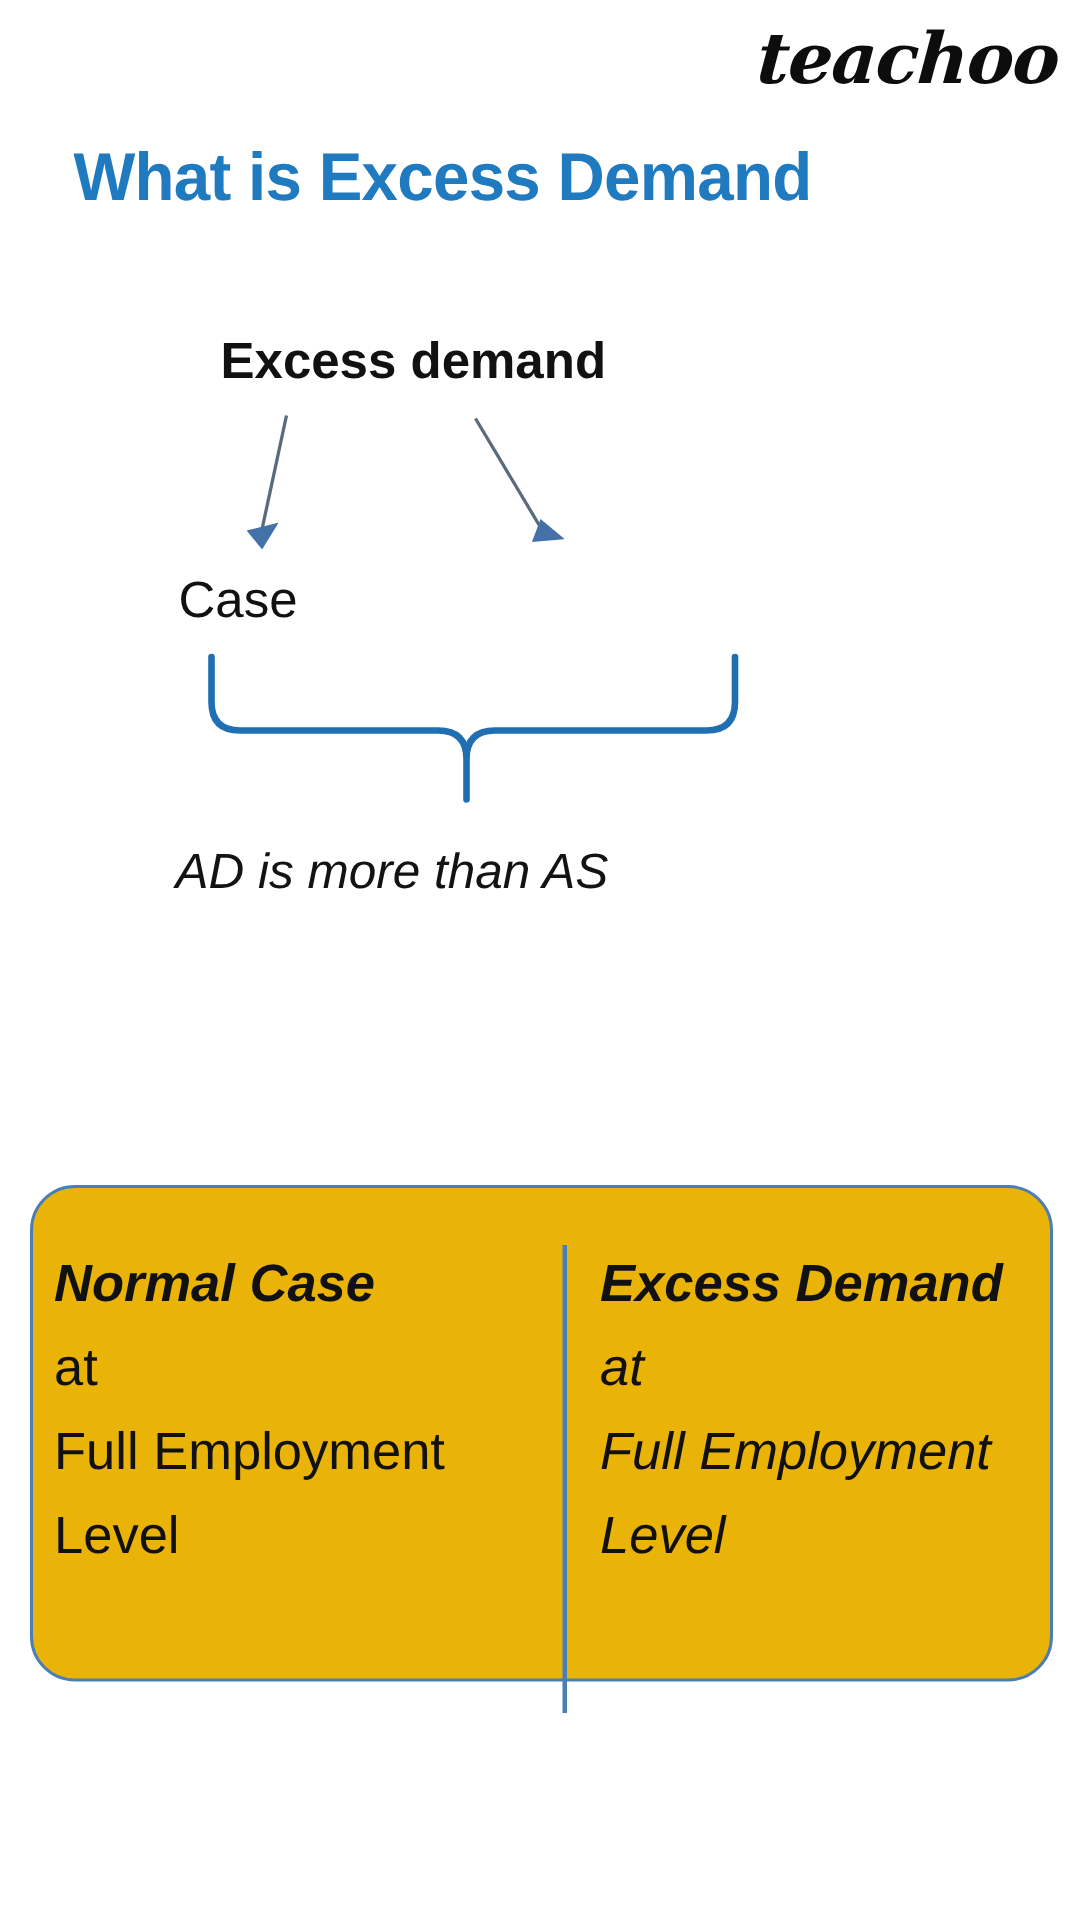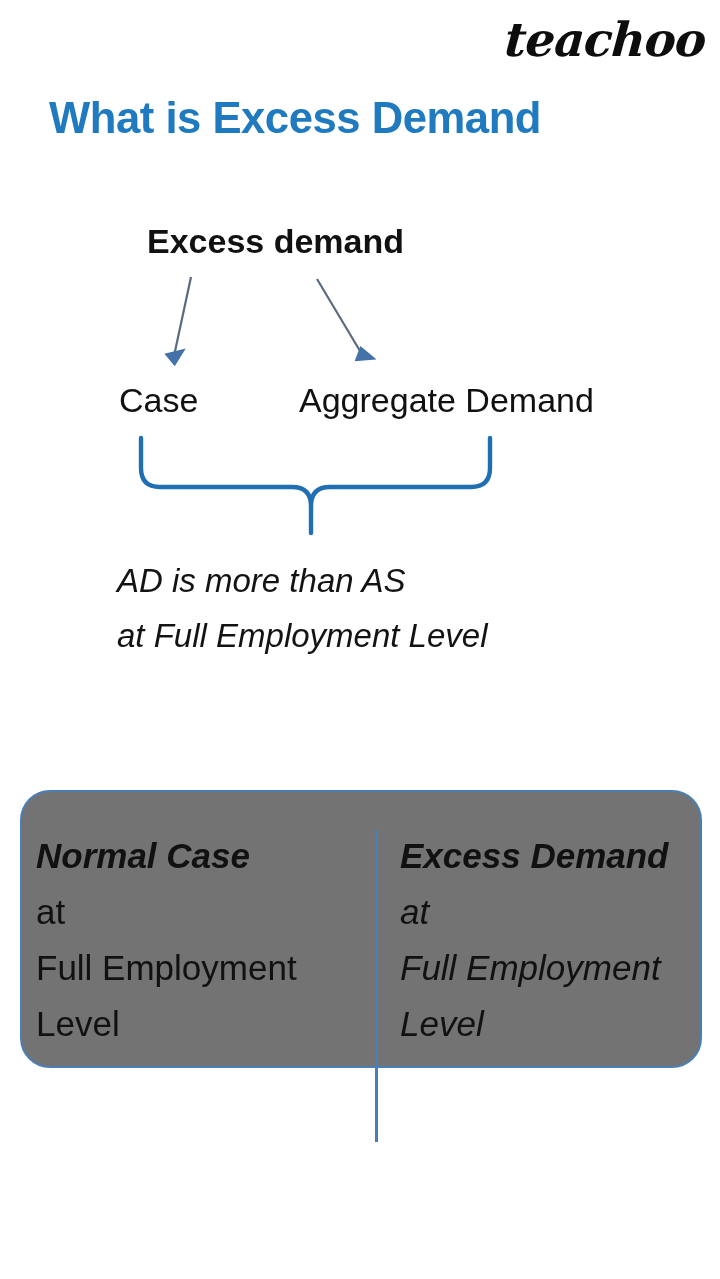--- a/index.html
+++ b/index.html
@@ -104,25 +104,25 @@
     white-space: nowrap;
   }
   .definition div { white-space: nowrap; }
 
   
   .compare-box {
     position: absolute;
     left: 20px;
     top: 790px;
     width: 682px;
-    height: 278px;
+    height: 331px;
     box-sizing: border-box;
     border: 2.5px solid #4a7fb5;
     border-radius: 30px;
-    background: #737373;
+    background: #eab308;
   }
   .compare-divider {
     position: absolute;
     left: 353px;
     top: 38px;
     width: 3px;
     height: 312px;
     background: #4a7fb5;
   }
   .col {
@@ -161,31 +161,29 @@
       <marker id="ahR" markerWidth="9" markerHeight="9" refX="4.5" refY="4.5" orient="auto" markerUnits="strokeWidth">
         <path d="M0,3.2 L9,0 L4.6,9 Z" fill="#4472a8"></path>
       </marker>
     </defs>
     <line x1="191" y1="277" x2="174" y2="356" stroke="#5a6b7d" stroke-width="2.2" marker-end="url(#ahL)"></line>
     <line x1="317" y1="279" x2="363" y2="356" stroke="#5a6b7d" stroke-width="2.2" marker-end="url(#ahR)"></line>
   </svg>
 
   <div class="node-left">Case</div>
 
-  <div class="node-right">Aggregate Demand</div>
 
   <svg class="brace-svg" width="720" height="560">
     <path d="M141,438 L141,468 Q141,487 160,487 L292,487 Q311,487 311,506 L311,533
              L311,506 Q311,487 330,487 L471,487 Q490,487 490,468 L490,438" fill="none" stroke="#1f6fb2" stroke-width="4.4" stroke-linecap="round" stroke-linejoin="round"></path>
   </svg>
 </div>
 
 <div class="definition">
   <div>AD is more than AS</div>
-  <div>at Full Employment Level</div>
 </div>
 
 <div class="compare-box">
 
   <div class="compare-divider"></div>
 
   <div class="col col-left">
     <div class="head">Normal Case</div>
     <div class="line">at</div>
     <div class="line">Full Employment</div>

